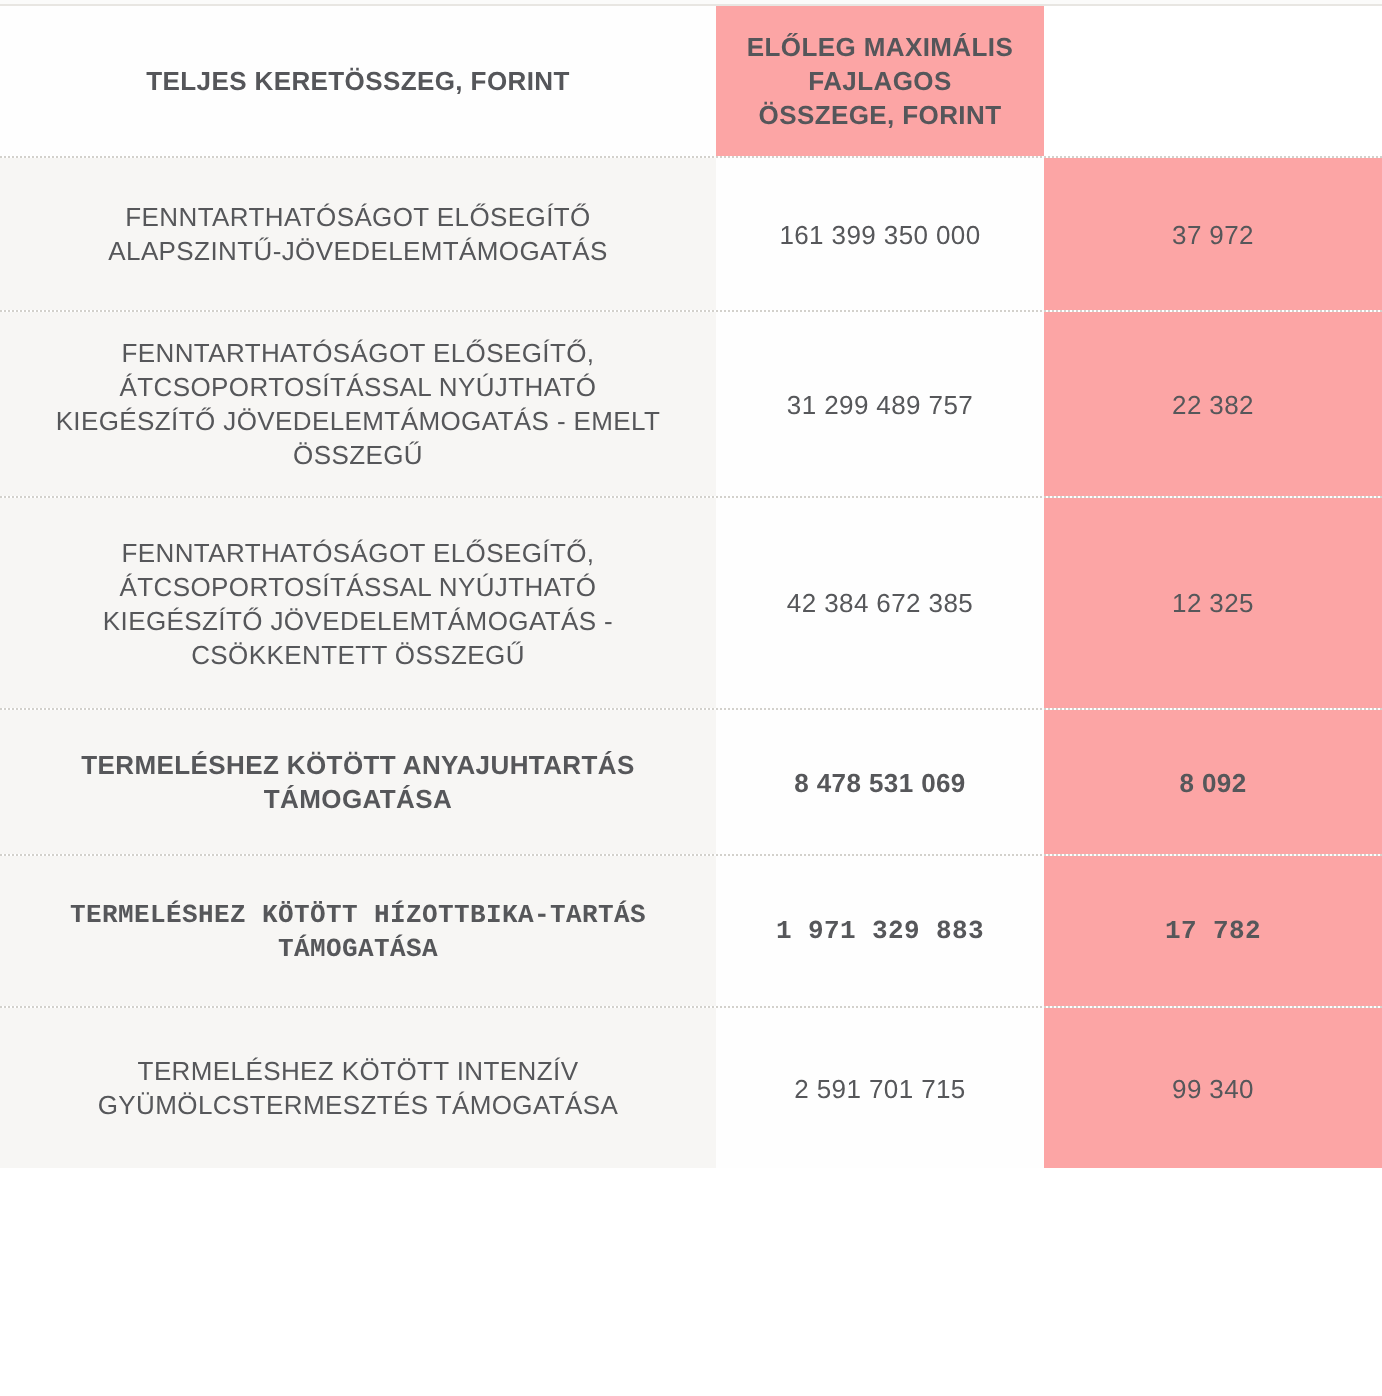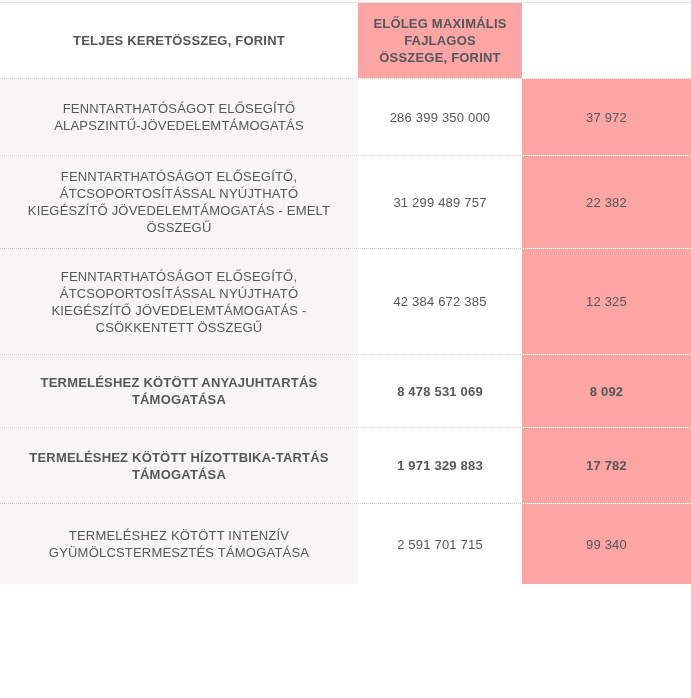--- a/index.html
+++ b/index.html
@@ -44,41 +44,41 @@
   .col-total { background: #fefefe; padding: 12px 10px; }
   .col-adv   { background: #fca5a5; padding: 12px 14px; }
   .header .cell { font-weight: 700; color: #55565a; }
   .bold .cell { font-weight: 700; }
   
   .r-h  { min-height: 74px; }
   .r-1  { min-height: 76px; }
   .r-2  { min-height: 88px; }
   .r-3  { min-height: 105px; }
   .r-4  { min-height: 72px; }
-  .r-5  { min-height: 75px; }
+  .r-5  { min-height: 75px; font-family: Liberation Mono, monospace; }
   .r-6  { min-height: 74px; }
   .r-7  { min-height: 76px; }
   .r-8  { min-height: 80px; }
 </style>
 </head>
 <body>
 
 <div class="page">
   <div class="topline"></div>
 
   <div class="table">
 
     <div class="row header r-h">
       <div class="cell col-total">TELJES KERETÖSSZEG, FORINT</div>
       <div class="cell col-adv">ELŐLEG MAXIMÁLIS FAJLAGOS ÖSSZEGE, FORINT</div>
     </div>
 
     <div class="row r-1">
       <div class="cell col-name">FENNTARTHATÓSÁGOT ELŐSEGÍTŐ ALAPSZINTŰ-JÖVEDELEMTÁMOGATÁS</div>
-      <div class="cell col-total">286 399 350 000</div>
+      <div class="cell col-total">161 399 350 000</div>
       <div class="cell col-adv">37 972</div>
     </div>
 
     <div class="row r-2">
       <div class="cell col-name">FENNTARTHATÓSÁGOT ELŐSEGÍTŐ, ÁTCSOPORTOSÍTÁSSAL NYÚJTHATÓ KIEGÉSZÍTŐ JÖVEDELEMTÁMOGATÁS - EMELT ÖSSZEGŰ</div>
       <div class="cell col-total">31 299 489 757</div>
       <div class="cell col-adv">22 382</div>
     </div>
 
     <div class="row r-3">

